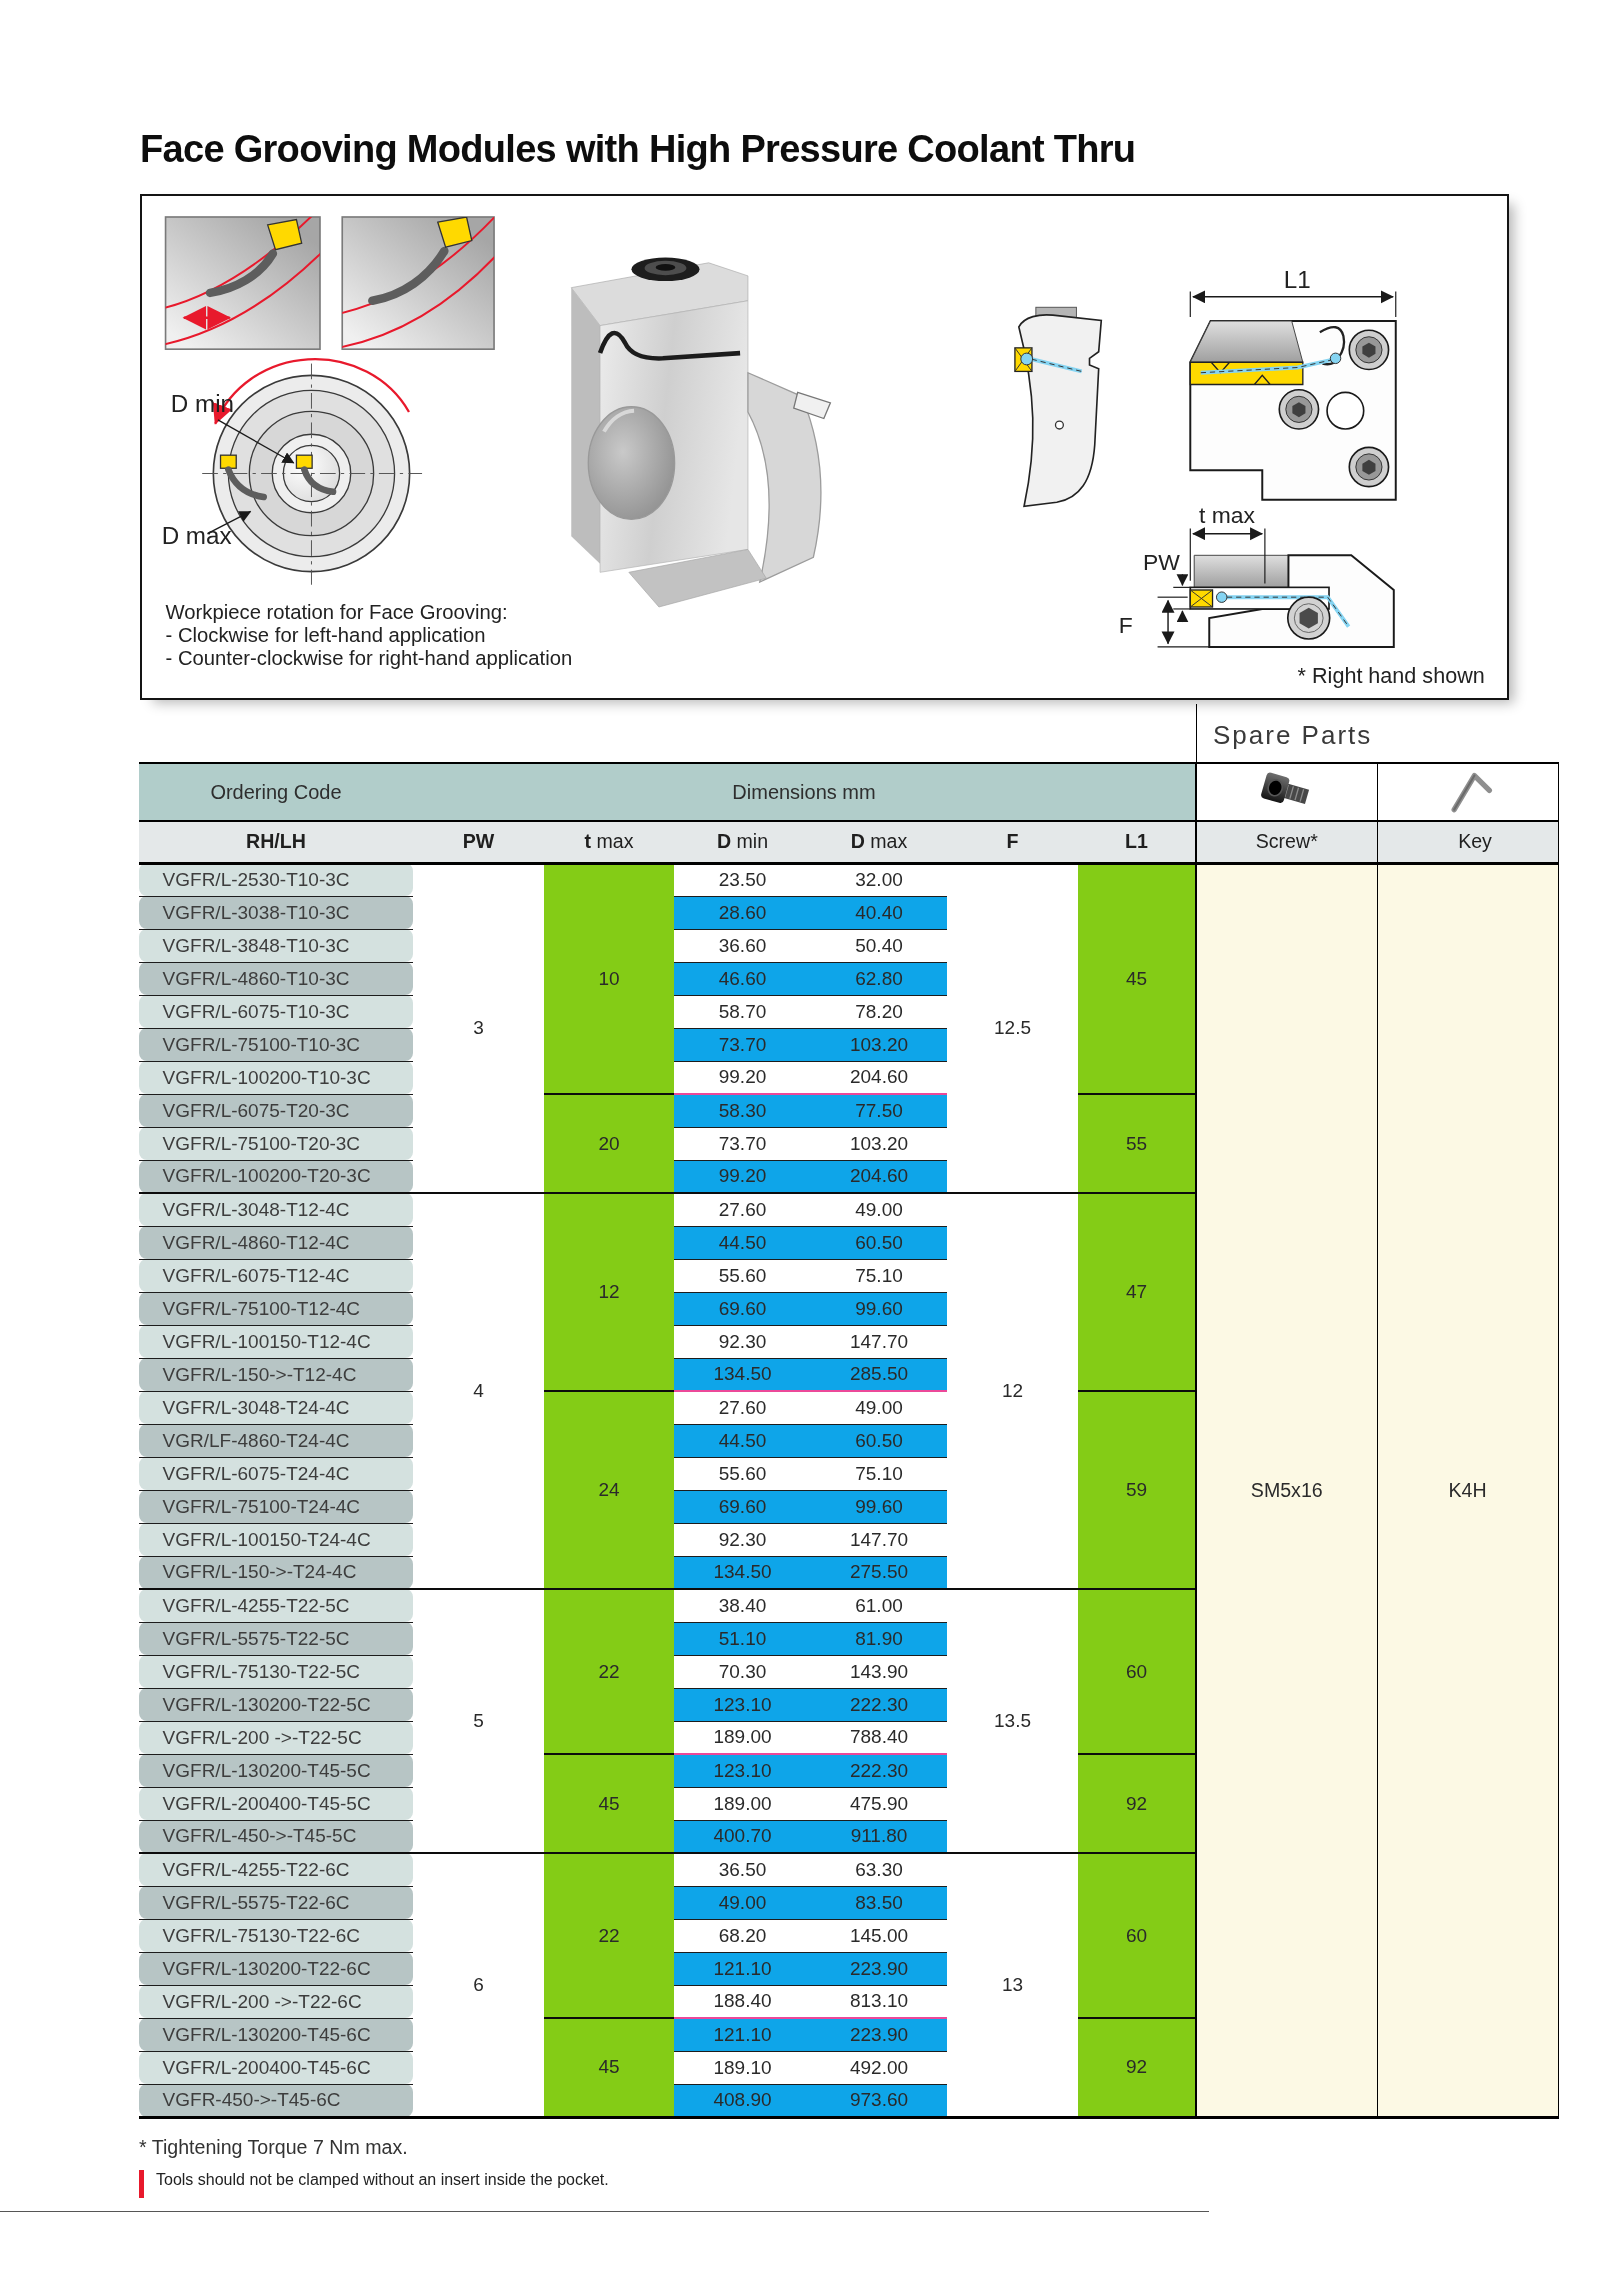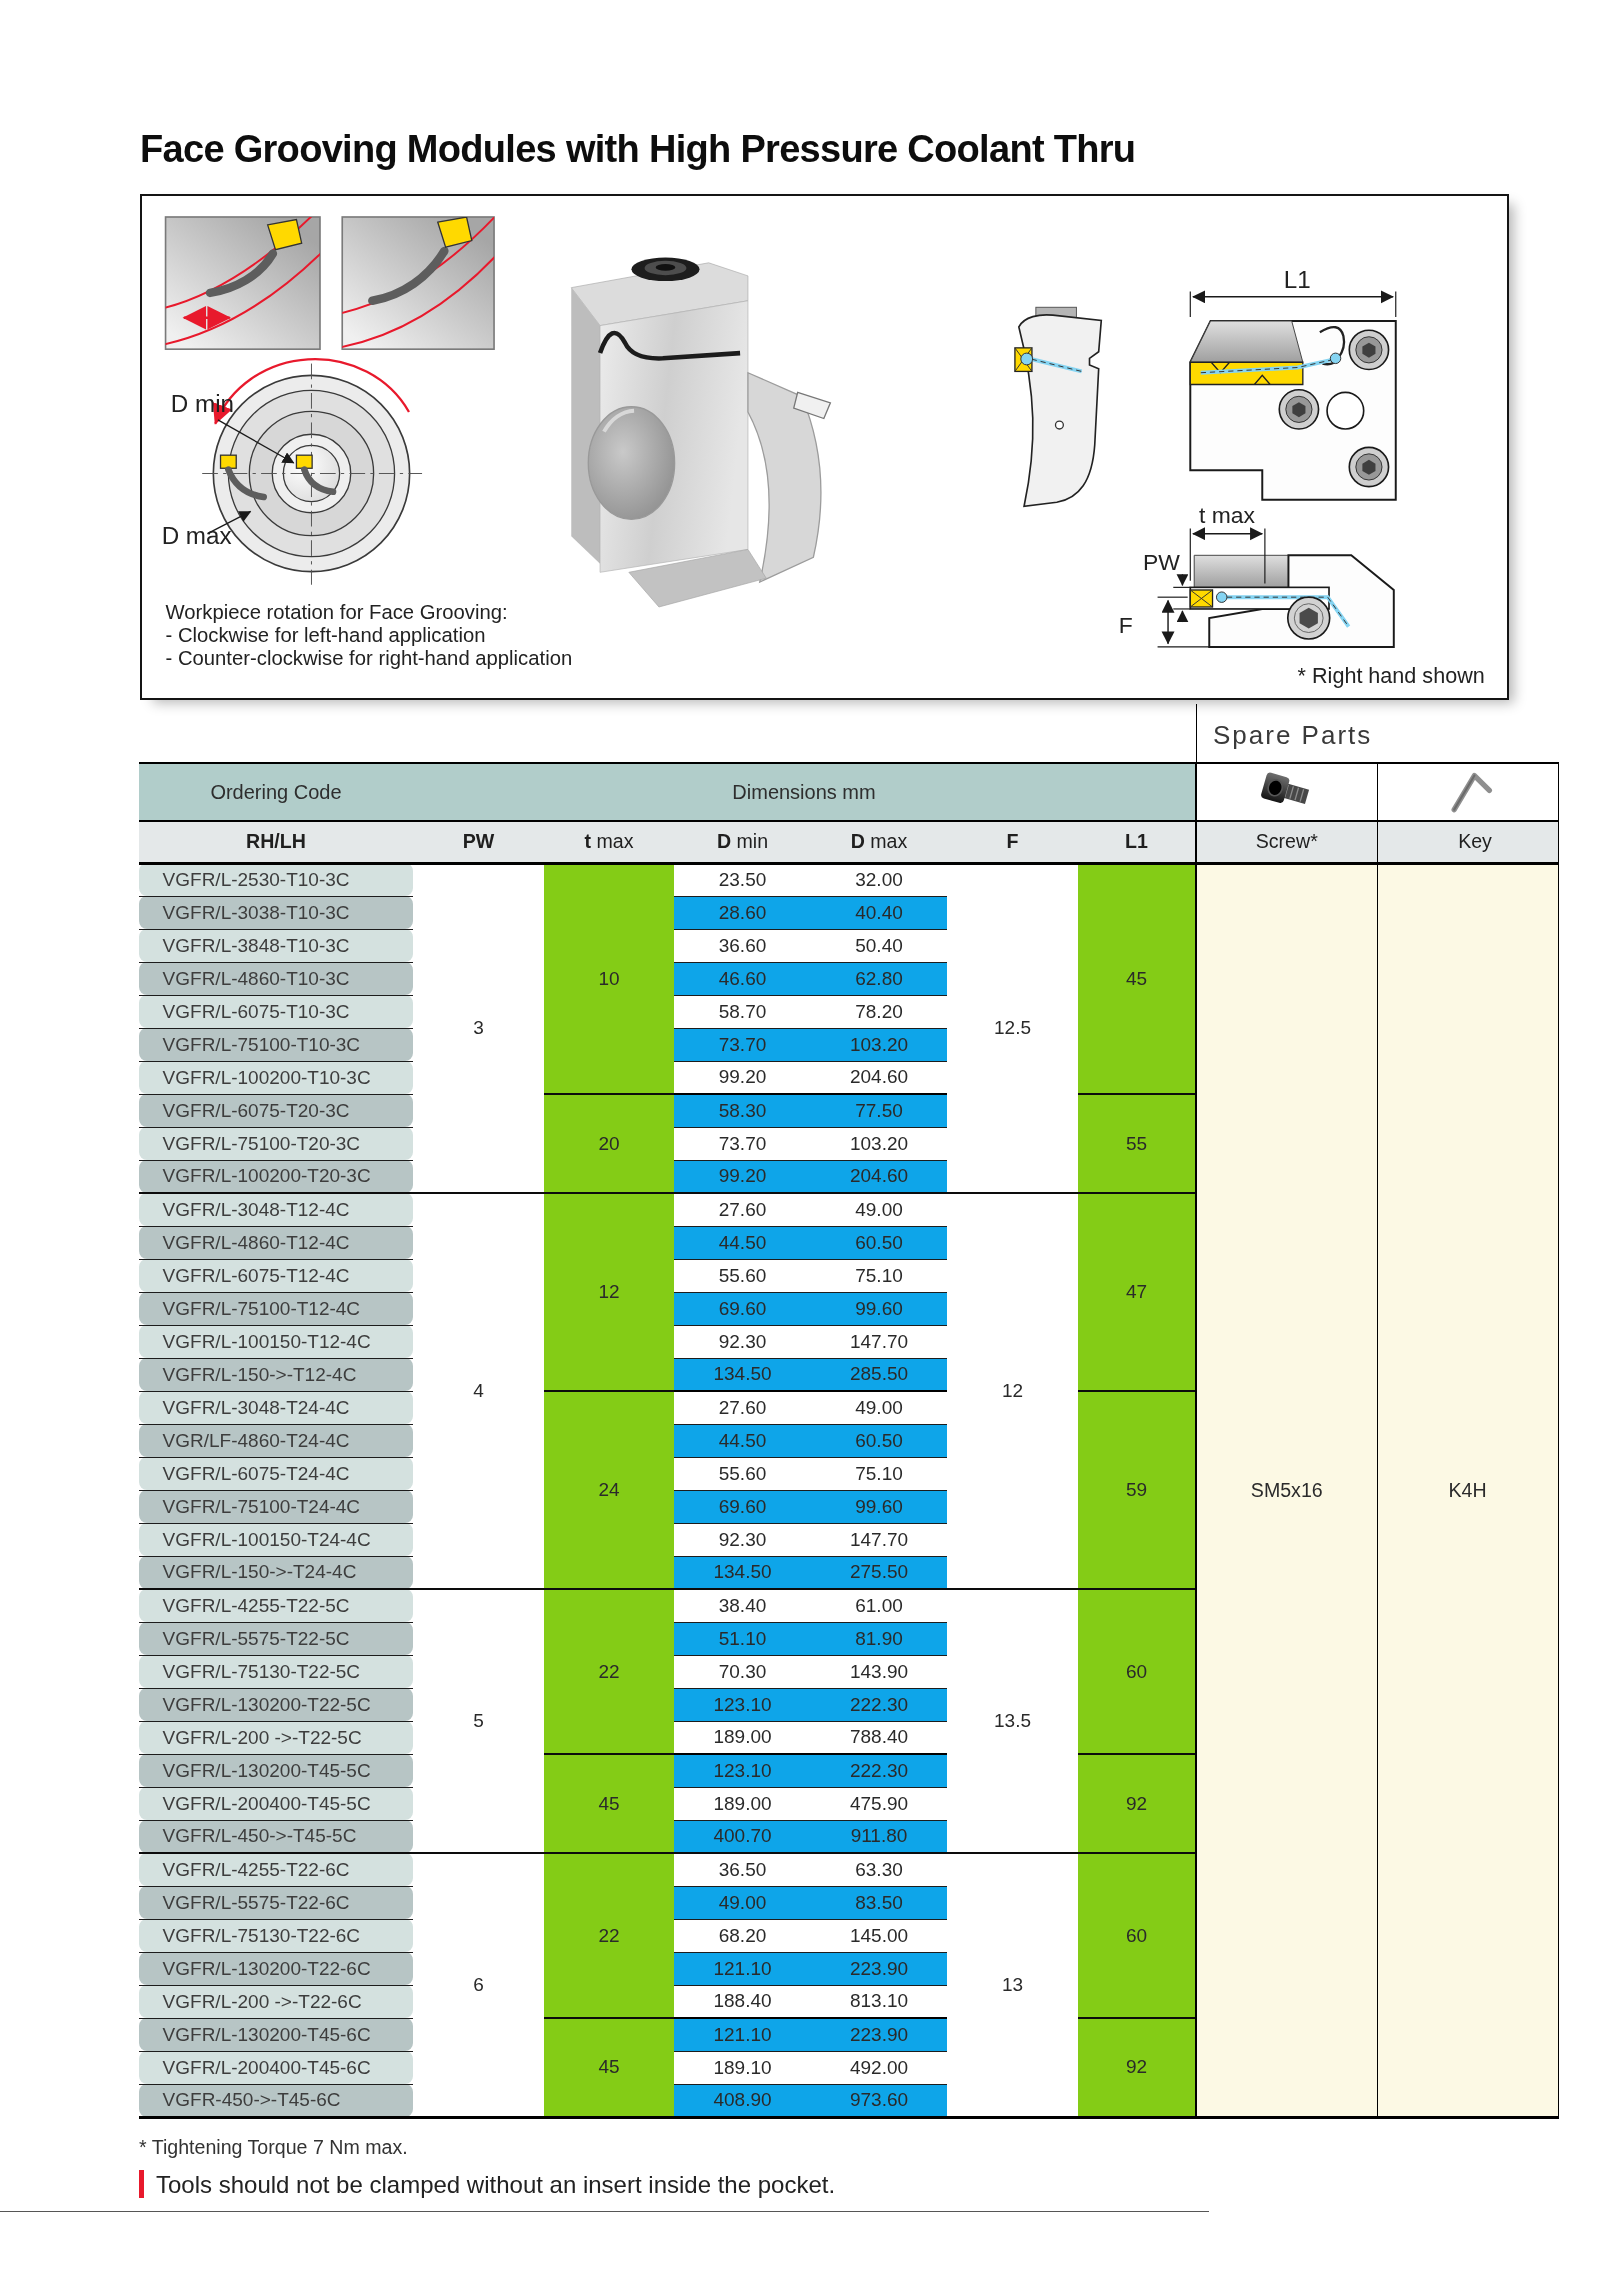--- a/index.html
+++ b/index.html
@@ -26,28 +26,28 @@
   td.sub{background:#e4e8e9;border-bottom:3.3px solid #000;font-size:19.6px;text-align:center;color:#1f1f1f;font-weight:400;}
   td.sub b{font-weight:700;}
   td.code{background:#d4e1df;text-align:left;padding-left:23.6px;font-size:19px;color:#3d3d3d;
           border-top:1.3px solid #1c1c1c;border-radius:8px;}
   tr.even td.code{background:#b7c5c5;}
   td.num{background:#ffffff;text-align:center;font-size:19px;color:#2a2a2a;border-top:1.3px solid #1c1c1c;}
   tr.even td.num{background:#0ea5e9;}
   td.pw,td.f{background:#ffffff;text-align:center;font-size:19px;color:#2a2a2a;border-top:2px solid #0c0c0c;}
   td.tmax,td.l1{background:#84cc16;text-align:center;font-size:19px;color:#2a2a2a;border-top:2px solid #0c0c0c;}
   tr.group-start td.code,tr.group-start td.num{border-top:2px solid #0c0c0c;}
-  tr.sub-start td.num{border-top:2px solid #000000;}
+  tr.sub-start td.num{border-top:2px solid #ec4899;}
   td.screw,td.key{background:#fcf9e4;text-align:center;font-size:19.6px;color:#2b2b2b;}
   td.screw{border-left:2px solid #000;}
   td.key{border-left:1.3px solid #000;border-right:1.3px solid #000;}
   table{border-bottom:3.3px solid #000;}
   .footnote{left:139px;top:2136px;font-size:19.6px;color:#333;font-weight:300;}
   .warn-bar{left:139px;top:2170px;width:4.6px;height:27.5px;background:#e8192c;}
-  .warning{left:156px;top:2171px;font-size:24px;color:#222;font-weight:300;}
+  .warning{left:156px;top:2171px;font-size:16px;color:#222;font-weight:300;}
   .footer-rule{left:0;top:2211px;width:1209px;height:1.3px;background:#555;}
   .logo{left:1215px;top:2192px;width:314px;height:60px;}
   .logo .mark{position:absolute;left:0;top:7.9px;}
   .brand{position:absolute;left:60px;top:-5.2px;font-size:50px;font-weight:800;color:#e8192c;letter-spacing:-1.3px;}
   .group-name{position:absolute;left:10.5px;top:43px;font-size:10.5px;font-weight:700;color:#8a8a8a;letter-spacing:2.6px;}
   .vbar{position:absolute;top:5.2px;width:2px;height:39px;background:#777;}
   .pageno{position:absolute;left:216px;top:9.2px;width:65px;text-align:center;font-size:30px;font-weight:700;color:#111;}
   svg text{font-family:"Liberation Sans",sans-serif;fill:#222;}
 </style>
 </head>

